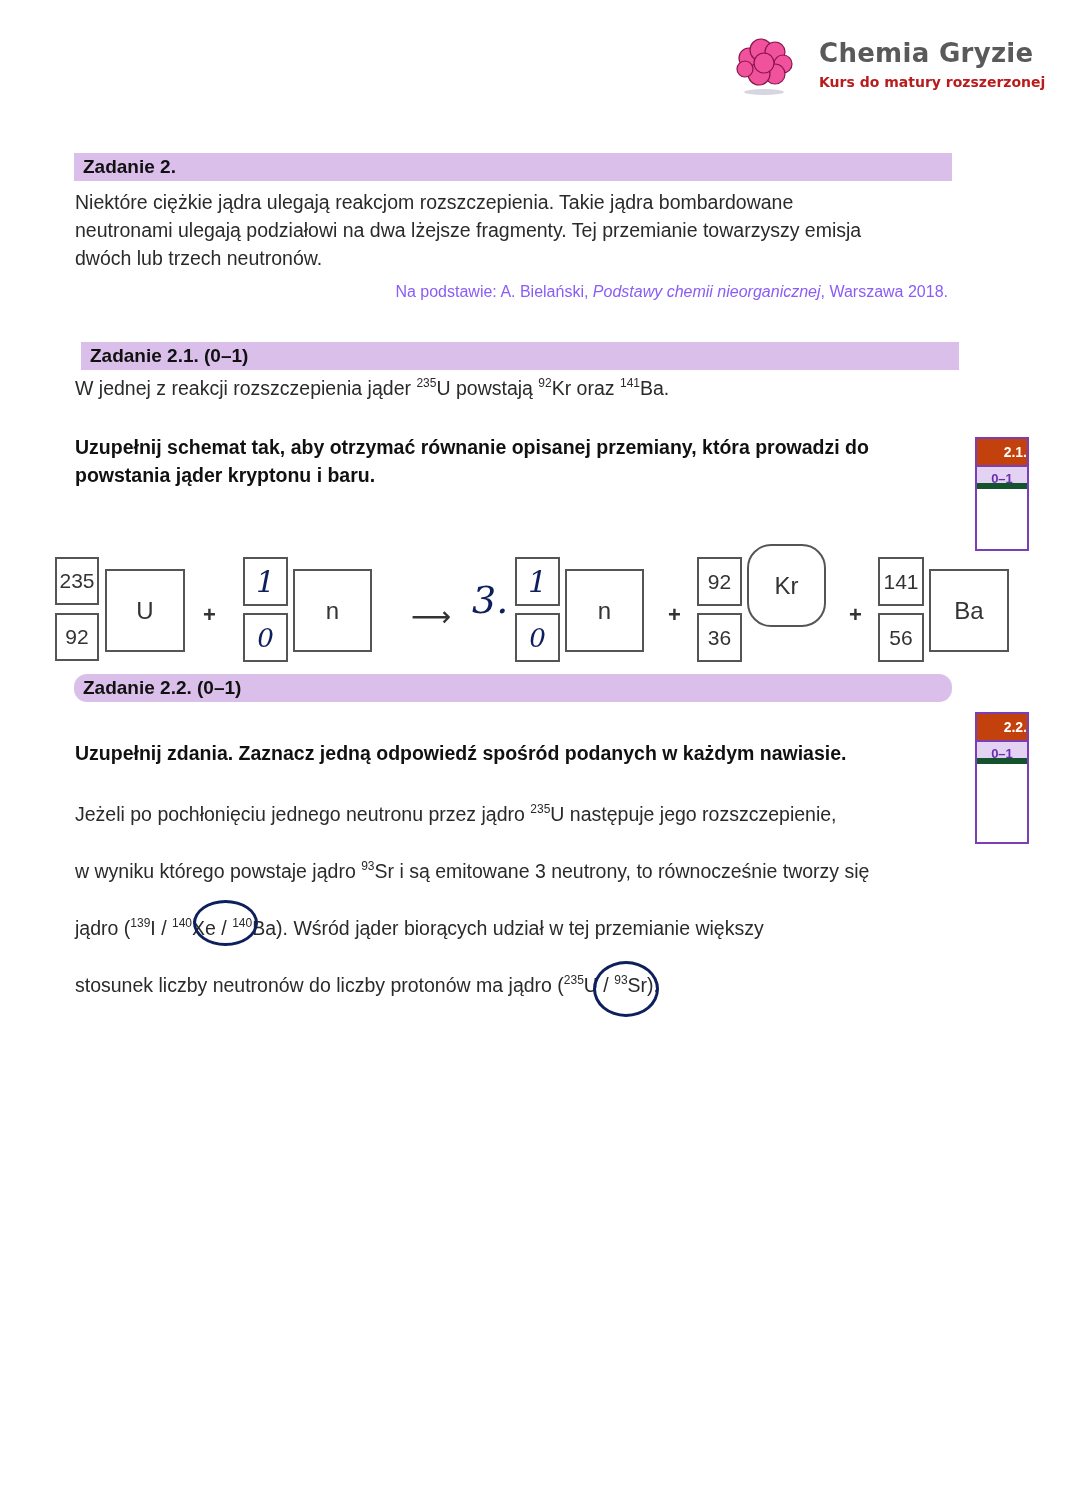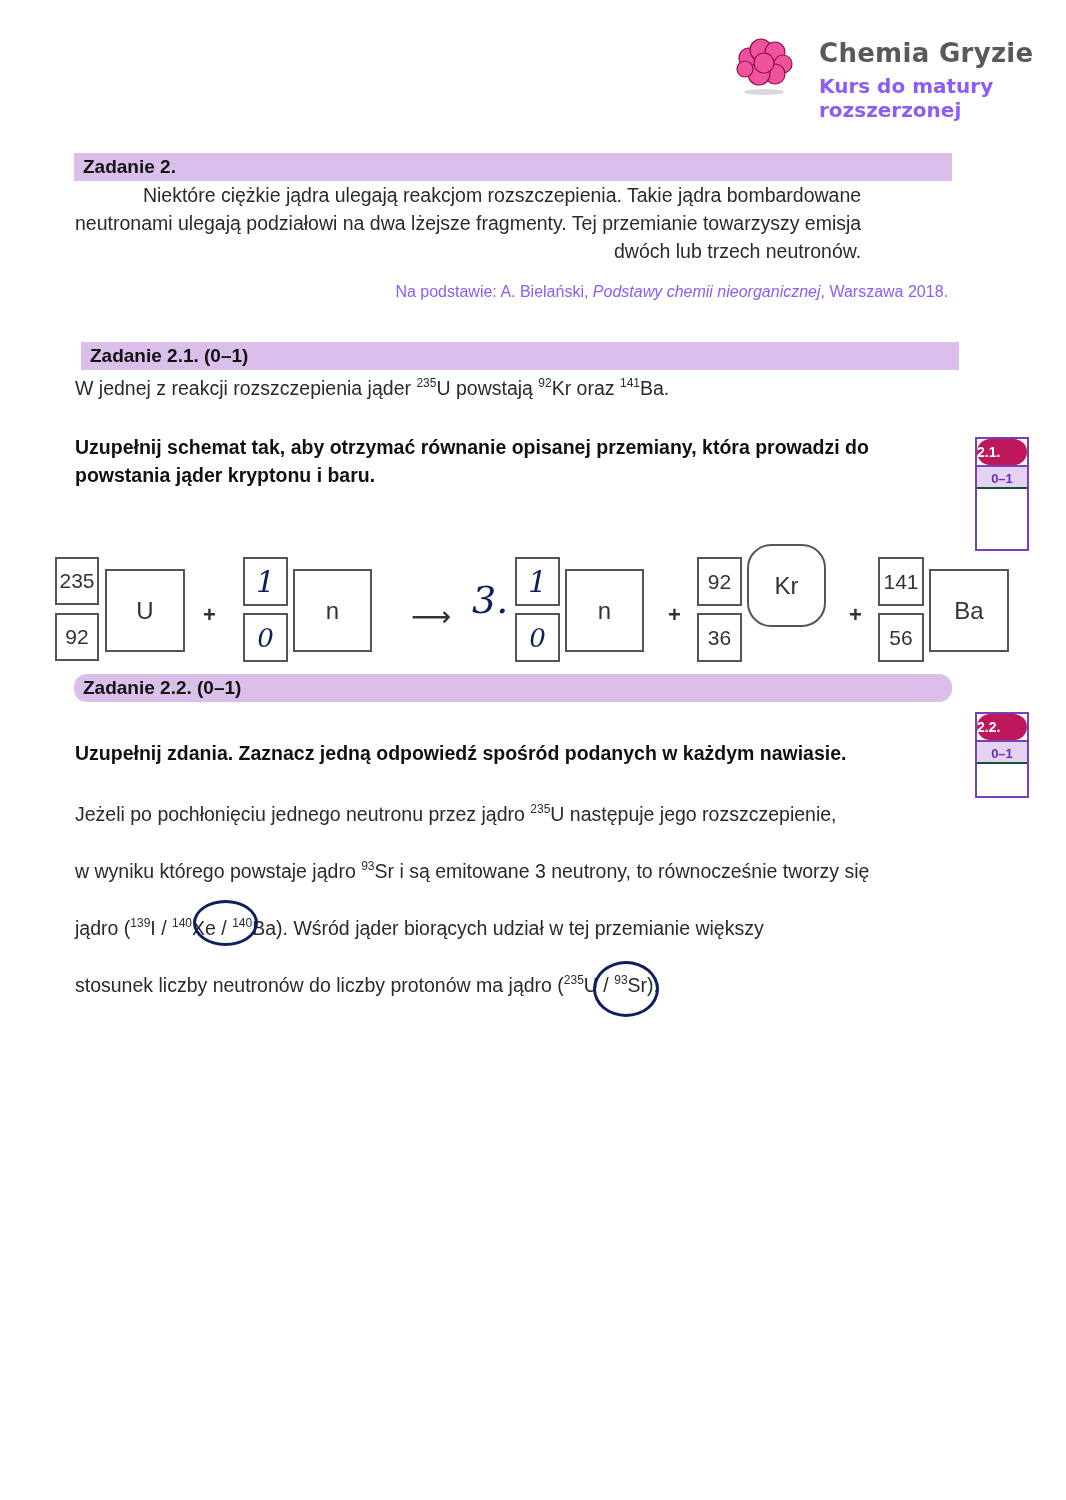--- a/index.html
+++ b/index.html
@@ -2,32 +2,32 @@
 <html><head>
 <meta charset="utf-8">
 <style>
   * { box-sizing: border-box; margin: 0; padding: 0; }
   html, body { width: 1066px; height: 1500px; background: #ffffff; }
   body { position: relative; font-family: "Liberation Sans", sans-serif; color: #1f1f1f; overflow: hidden; }
 
   .logo { position: absolute; left: 733px; top: 36px; width: 320px; height: 64px; }
   .logo .brain { position: absolute; left: 0; top: 0; width: 62px; height: 62px; }
   .logo .title { position: absolute; left: 86px; top: 2px; font-family: "DejaVu Sans", sans-serif; font-weight: bold; font-size: 26px; color: #5a5a5a; letter-spacing: 0.3px; }
-  .logo .subtitle { position: absolute; left: 86px; top: 38px; font-family: "DejaVu Sans", sans-serif; font-weight: bold; font-size: 20px; color: #8b5cf6; }
+  .logo .subtitle { position: absolute; left: 86px; top: 38px; font-family: "DejaVu Sans", sans-serif; font-weight: bold; font-size: 14px; color: #b91c1c; }
 
   .bar { position: absolute; left: 74px; width: 878px; height: 28px; background: #d9bfea; font-weight: bold; font-size: 19px; line-height: 28px; padding-left: 9px; color: #111; }
   .para { position: absolute; left: 75px; font-size: 19.5px; line-height: 28px; color: #2a2a2a; }
   .bold { font-weight: bold; color: #111; }
   .source { position: absolute; right: 118px; top: 283px; font-size: 16px; color: #8b5cf6; }
   .source i { font-style: italic; }
   sup { font-size: 12px; vertical-align: 8px; line-height: 0; }
 
   .score { position: absolute; left: 975px; width: 54px; border: 2px solid #7a3fb5; background: #fff; }
-  .score .num { height: 26px; background: #be185d; color: #fff; font-weight: bold; font-size: 14px; text-align: left; line-height: 26px; border-radius: 13px; }
-  .score .range { height: 24px; background: #e3d2f2; color: #6a2fb0; font-weight: bold; font-size: 13px; text-align: center; line-height: 24px; border-top: 2px solid #7a3fb5; border-bottom: 2px solid #14532d; }
+  .score .num { height: 26px; background: #c2410c; color: #fff; font-weight: bold; font-size: 14px; text-align: right; line-height: 26px; }
+  .score .range { height: 24px; background: #e3d2f2; color: #6a2fb0; font-weight: bold; font-size: 13px; text-align: center; line-height: 24px; border-top: 2px solid #7a3fb5; border-bottom: 6px solid #14532d; }
 
   .box { position: absolute; border: 2px solid #555; background: #fff; font-size: 21px; color: #333; display: flex; align-items: center; justify-content: center; }
   .sym { font-size: 24px; }
   .hand { font-family: "DejaVu Serif", serif; font-style: italic; color: #0d1f5c; }
   .op { position: absolute; font-size: 22px; color: #333; font-weight: bold; }
 
   .circle { position: absolute; border: 3px solid #0d1f5c; border-radius: 50%; }
 </style>
 </head>
 <body>
@@ -44,21 +44,21 @@
         <circle cx="26" cy="38" r="11"></circle>
       <circle cx="12" cy="33" r="8"></circle>
         <circle cx="31" cy="27" r="10"></circle>
     </g>
   </svg>
   <div class="title">Chemia Gryzie</div>
   <div class="subtitle">Kurs do matury rozszerzonej</div>
 </div>
 
 <div class="bar" style="top:153px;">Zadanie 2.</div>
-<div class="para" style="top:181px;text-align:right;">
+<div class="para" style="top:188px;">
   <div>Niektóre ciężkie jądra ulegają reakcjom rozszczepienia. Takie jądra bombardowane</div>
   <div>neutronami ulegają podziałowi na dwa lżejsze fragmenty. Tej przemianie towarzyszy emisja</div>
   <div>dwóch lub trzech neutronów.</div>
 </div>
 <div class="source"><span>Na podstawie: A. Bielański, </span><i>Podstawy chemii nieorganicznej</i><span>, Warszawa 2018.</span></div>
 
 <div class="bar" style="top:342px;margin-left:7px;">Zadanie 2.1. (0–1)</div>
 <div class="para" style="top:374px;"><span>W jednej z reakcji rozszczepienia jąder </span><sup>235</sup><span>U powstają </span><sup>92</sup><span>Kr oraz </span><sup>141</sup><span>Ba.</span></div>
 <div class="para bold" style="top:433px;">
   <div>Uzupełnij schemat tak, aby otrzymać równanie opisanej przemiany, która prowadzi do</div>
@@ -92,21 +92,21 @@
   <div class="box sym" style="left:747px;top:544px;width:79px;height:83px;border-radius:24px;">Kr</div>
   <div class="op" style="left:849px;top:602px;">+</div>
 
   <div class="box" style="left:878px;top:557px;width:46px;height:49px;">141</div>
   <div class="box" style="left:878px;top:613px;width:46px;height:49px;">56</div>
   <div class="box sym" style="left:929px;top:569px;width:80px;height:83px;">Ba</div>
 </div>
 
 <div class="bar" style="top:674px;border-radius:13px;">Zadanie 2.2. (0–1)</div>
 <div class="para bold" style="top:739px;">Uzupełnij zdania. Zaznacz jedną odpowiedź spośród podanych w każdym nawiasie.</div>
-<div class="score" style="top:712px;height:86px;">
+<div class="score" style="top:712px;height:132px;">
   <div class="num">2.2.</div>
   <div class="range">0–1</div>
 </div>
 
 <div class="para" style="top:800px;"><span>Jeżeli po pochłonięciu jednego neutronu przez jądro </span><sup>235</sup><span>U następuje jego rozszczepienie,</span></div>
 <div class="para" style="top:857px;"><span>w wyniku którego powstaje jądro </span><sup>93</sup><span>Sr i są emitowane 3 neutrony, to równocześnie tworzy się</span></div>
 <div class="para" style="top:914px;"><span>jądro (</span><span><sup>139</sup><span>I</span></span><span> / </span><span><sup>140</sup><span>Xe</span></span><span> / </span><span><sup>140</sup><span>Ba</span></span><span>). Wśród jąder biorących udział w tej przemianie większy</span></div>
 <div class="para" style="top:951px;margin-top:20px;"><span>stosunek liczby neutronów do liczby protonów ma jądro (</span><span><sup>235</sup><span>U</span></span><span> / </span><span><sup>93</sup><span>Sr</span></span><span>).</span></div>
 
 <div class="circle" style="left:193px;top:900px;width:65px;height:46px;"></div>

